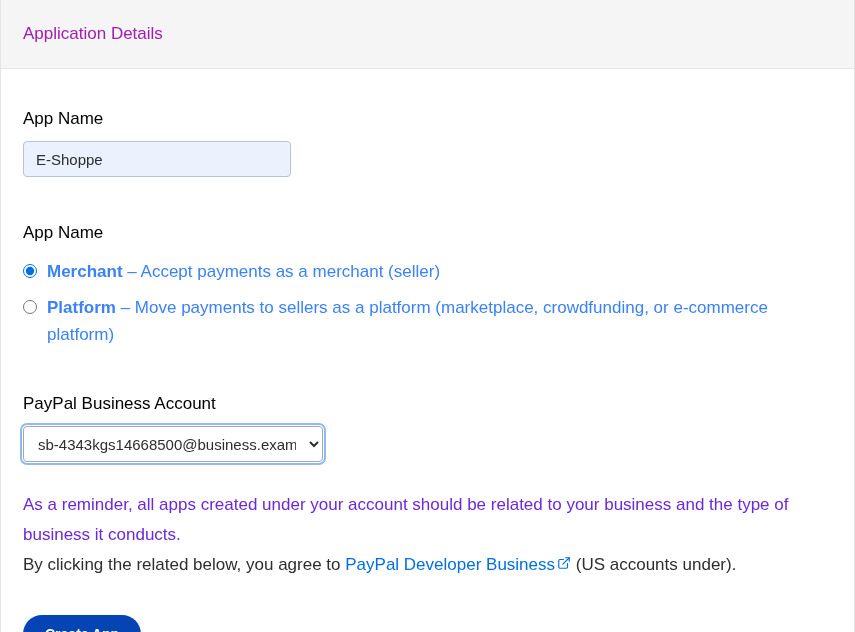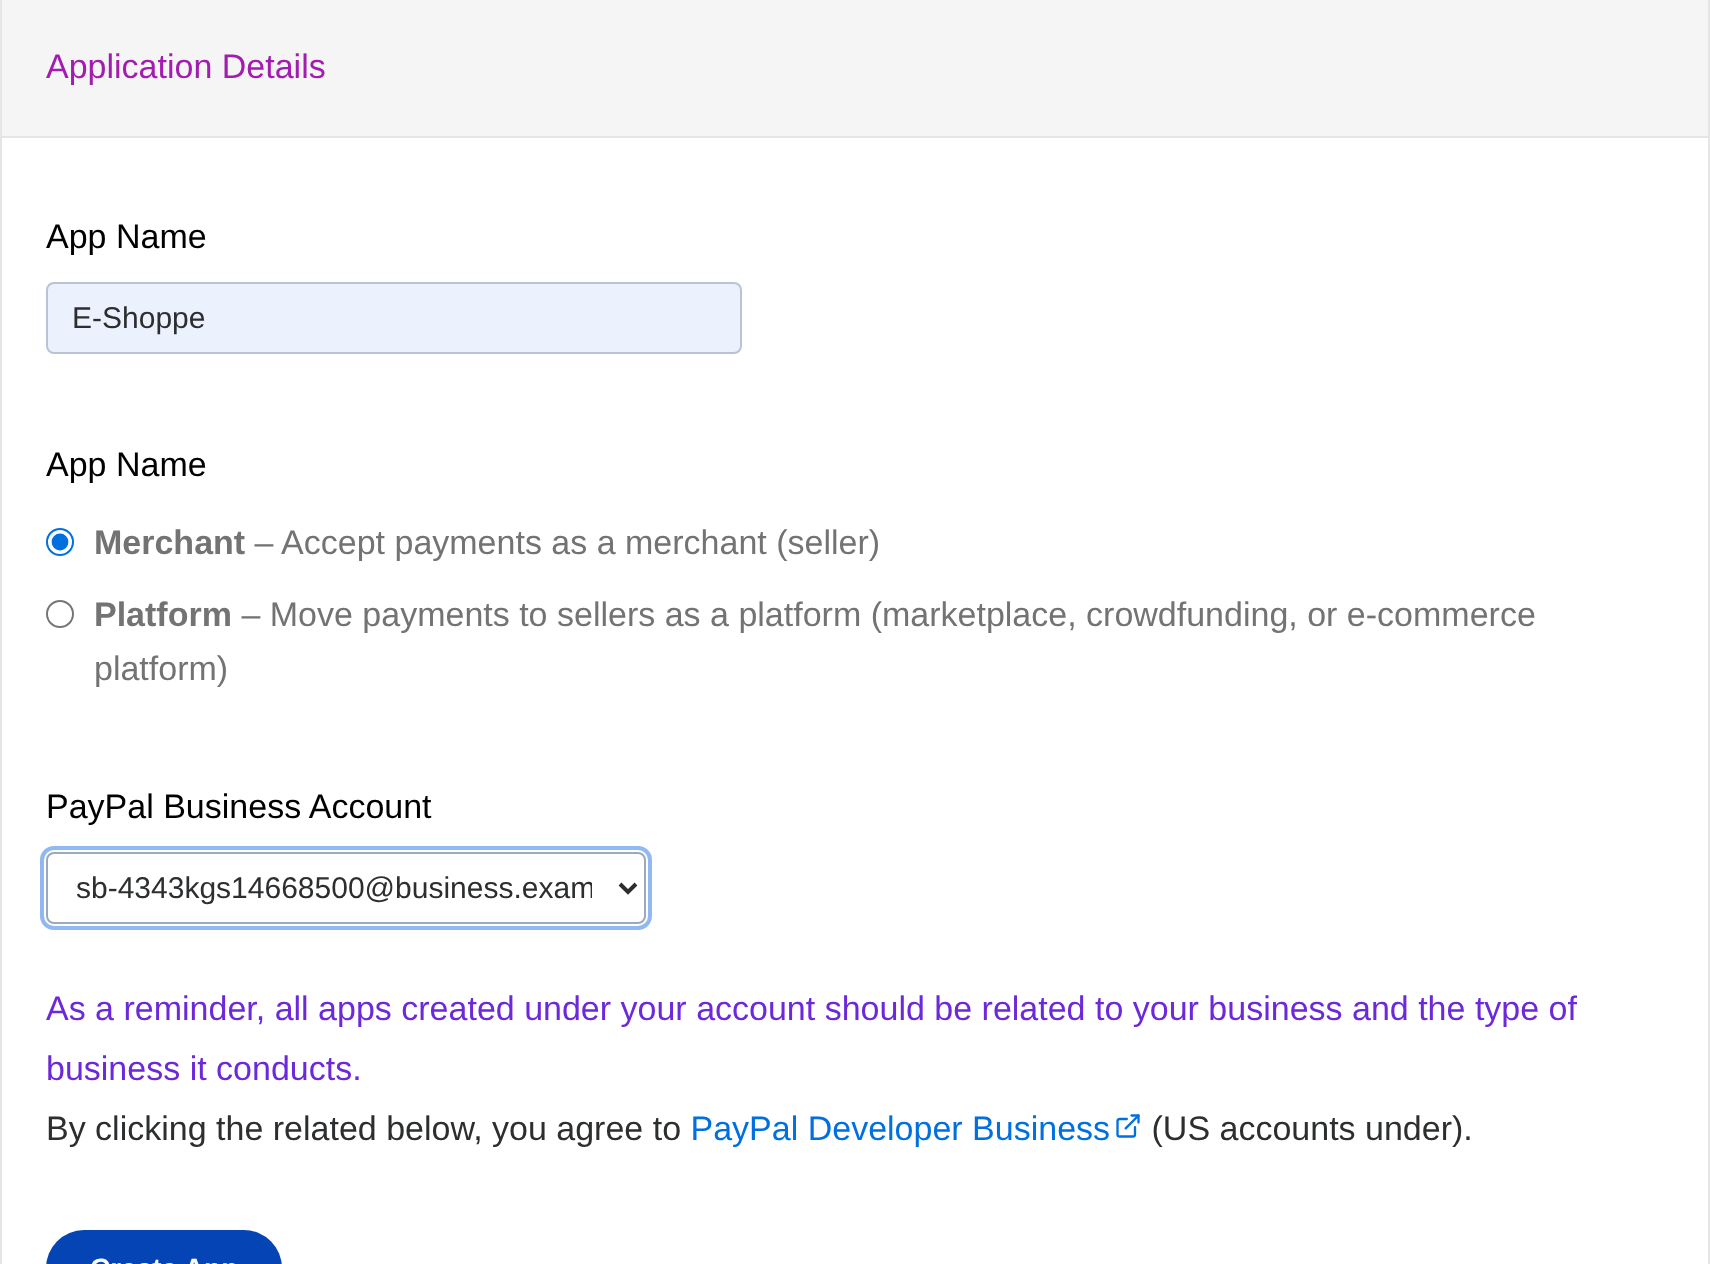--- a/index.html
+++ b/index.html
@@ -37,21 +37,21 @@
       margin-bottom: 28px;
     }
     .form-label {
       display: block;
       font-size: 17px;
       font-weight: 400;
       color: #000000;
       margin-bottom: 12px;
     }
     .text-input {
-      width: 348px;
+      width: 268px;
       height: 36px;
       padding: 6px 12px;
       font-size: 15px;
       color: #2c2e2f;
       background: #ecf2fd;
       border: 1px solid #b8c4d6;
       border-radius: 4px;
       outline: none;
     }
     .radio-group {
@@ -66,21 +66,21 @@
     .radio-option input[type="radio"] {
       margin-top: 5px;
       margin-right: 10px;
       width: 14px;
       height: 14px;
       accent-color: #0070e0;
       flex-shrink: 0;
     }
     .radio-label-text {
       font-size: 17px;
-      color: #737373;
+      color: #3b82f6;
     }
     .radio-label-text .bold {
       font-weight: 600;
     }
     .select-input {
       width: 300px;
       height: 36px;
       padding: 6px 10px;
       font-size: 15px;
       color: #2c2e2f;

